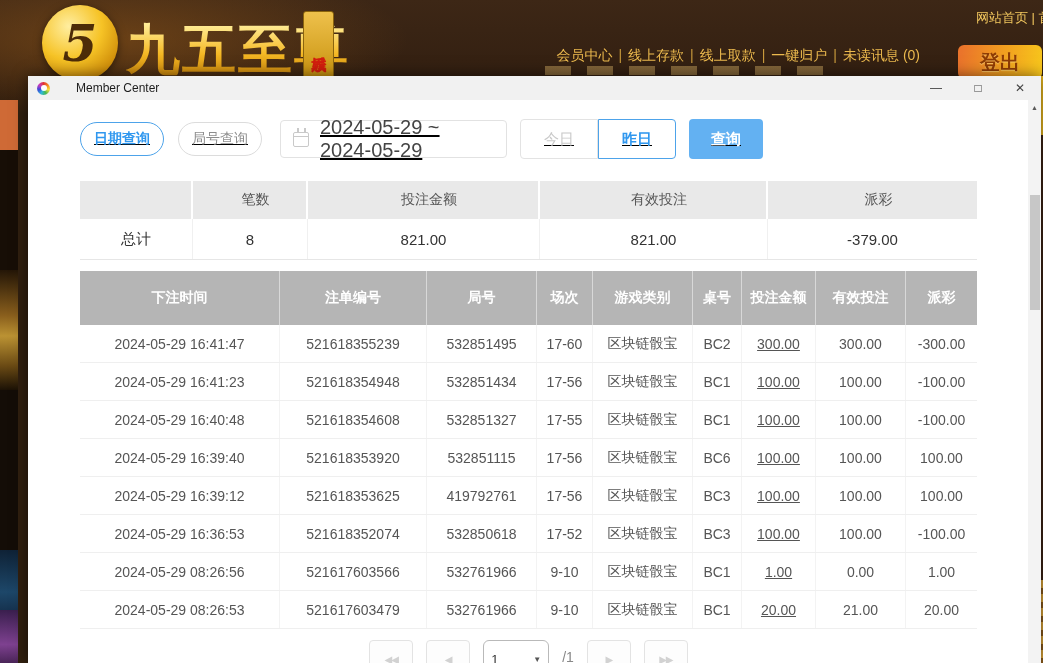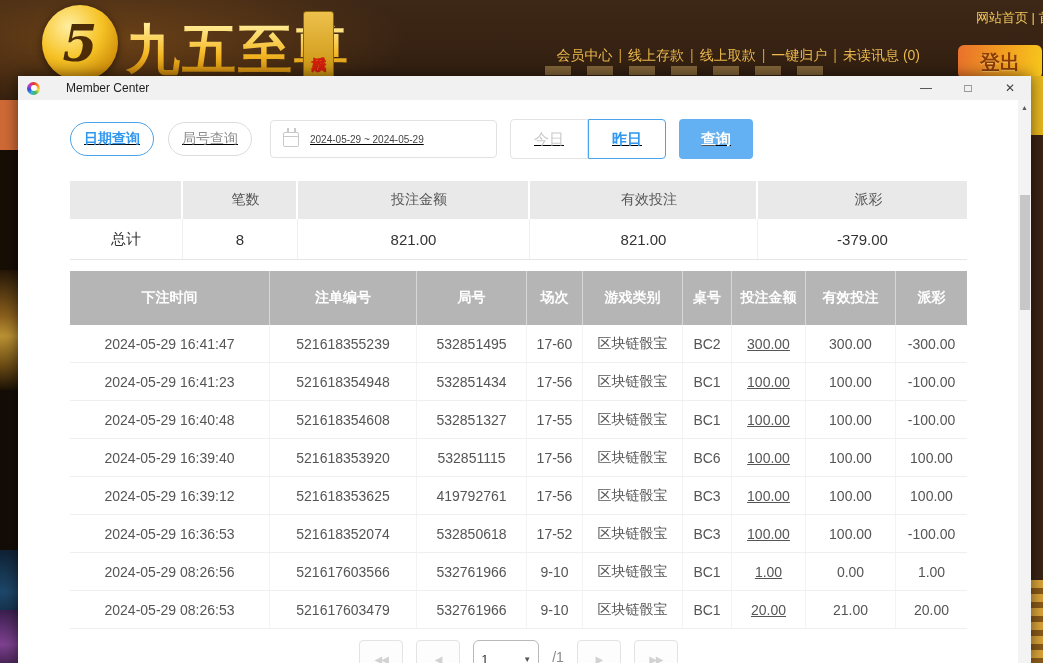--- a/index.html
+++ b/index.html
@@ -38,21 +38,21 @@
   .sl-a{height:50px;background:#cf6a36;} .sl-b{height:120px;background:#170e06;}
   .sl-c{height:120px;background:linear-gradient(180deg,#241607,#8a5f1d 38%,#bb9233 55%,#6a4a14 80%,#1c1206);}
   .sl-d{height:160px;background:#140d07;}
   .sl-e{height:60px;background:linear-gradient(180deg,#0f2236,#1d4769 70%,#163350);}
   .sl-f{flex:1;background:linear-gradient(180deg,#3a1f4e,#7e4190 65%,#4a2558);}
   .strip-right { position:absolute; right:0; top:76px; width:12px; height:587px; display:flex; flex-direction:column; }
   .sr-a{height:59px;background:#e7b71f;} .sr-b{height:445px;background:#3a2315;}
   .sr-c{flex:1;background:repeating-linear-gradient(180deg,#d9a338 0 8px,#8a5a1a 8px 14px);}
 
   
-  .window { position:absolute; left:18px; top:76px; width:1013px; height:587px; background:#fff;
+  .window { position:absolute; left:28px; top:76px; width:1013px; height:587px; background:#fff;
             box-shadow:0 0 14px rgba(0,0,0,.55); display:flex; flex-direction:column; }
   .titlebar { height:24px; background:#f1f1f1; display:flex; align-items:center; padding:0 0 0 9px; flex:none; }
   .win-icon { width:13px; height:13px; border-radius:50%; position:relative; flex:none;
               background:conic-gradient(#e23333,#f5851f,#f8e03a,#45b854,#2fb9d8,#3a49d8,#c43ac0,#e23333); }
   .win-icon::after { content:""; position:absolute; inset:3.5px; background:#fdfdfd; border-radius:50%; }
   .win-title { margin-left:26px; font-size:12px; color:#1d1d1d; }
   .win-controls { margin-left:auto; display:flex; height:100%; }
   .win-btn { width:42px; height:100%; display:flex; align-items:center; justify-content:center;
              color:#444; font-size:12px; cursor:pointer; }
   .win-body { flex:1; position:relative; background:#fff; overflow:hidden; }
@@ -62,21 +62,21 @@
   .sb-arrow { height:15px; display:flex; align-items:center; justify-content:center; font-size:7px; color:#5a5a5a; cursor:pointer; }
   .sb-thumb { position:absolute; left:1.5px; top:95px; width:10px; height:115px; background:#c7c7c7; cursor:pointer; }
 
   
   .filters { position:absolute; left:52px; top:19px; height:40px; display:flex; align-items:center;text-decoration:underline; }
   .pill { width:84px; height:34px; border-radius:17px; display:flex; align-items:center; justify-content:center;
           font-size:14px; cursor:pointer; background:#fff; }
   .pill-active { border:1px solid #4da3ea; color:#2f97ef; font-weight:bold; }
   .pill-idle { border:1px solid #dcdcdc; color:#8d8d8d; margin-left:14px; }
   .date-box { width:227px; height:38px; margin-left:18px; border:1px solid #e2e2e2; border-radius:4px;
-              display:flex; align-items:center; padding:0 12px; font-size:10px; color:#444; cursor:pointer; }
+              display:flex; align-items:center; padding:0 12px; font-size:20px; color:#444; cursor:pointer; }
   .cal { width:16px; height:15px; border:1.5px solid #c9c9c9; border-radius:2px; position:relative; margin-right:11px; flex:none; }
   .cal::before { content:""; position:absolute; top:-4.5px; left:2.5px; width:2px; height:4px; background:#c9c9c9; box-shadow:7px 0 0 #c9c9c9; }
   .cal::after { content:""; position:absolute; top:3px; left:0; right:0; height:1.5px; background:#c9c9c9; }
   .seg-group { display:flex; margin-left:13px; height:40px; }
   .seg { width:78px; height:40px; display:flex; align-items:center; justify-content:center; font-size:15px;
          color:#c9c9c9; border:1px solid #e3e3e3; border-left:none; background:#fff; cursor:pointer; }
   .seg:first-child { border-left:1px solid #e3e3e3; border-radius:4px 0 0 4px; }
   .seg:last-child { border-radius:0 4px 4px 0; }
   .seg-active { border:1px solid #4da3ea !important; color:#2f97ef; font-weight:bold; }
   .search-btn { width:74px; height:40px; margin-left:13px; border-radius:4px; background:#63b1f2; color:#fff;

